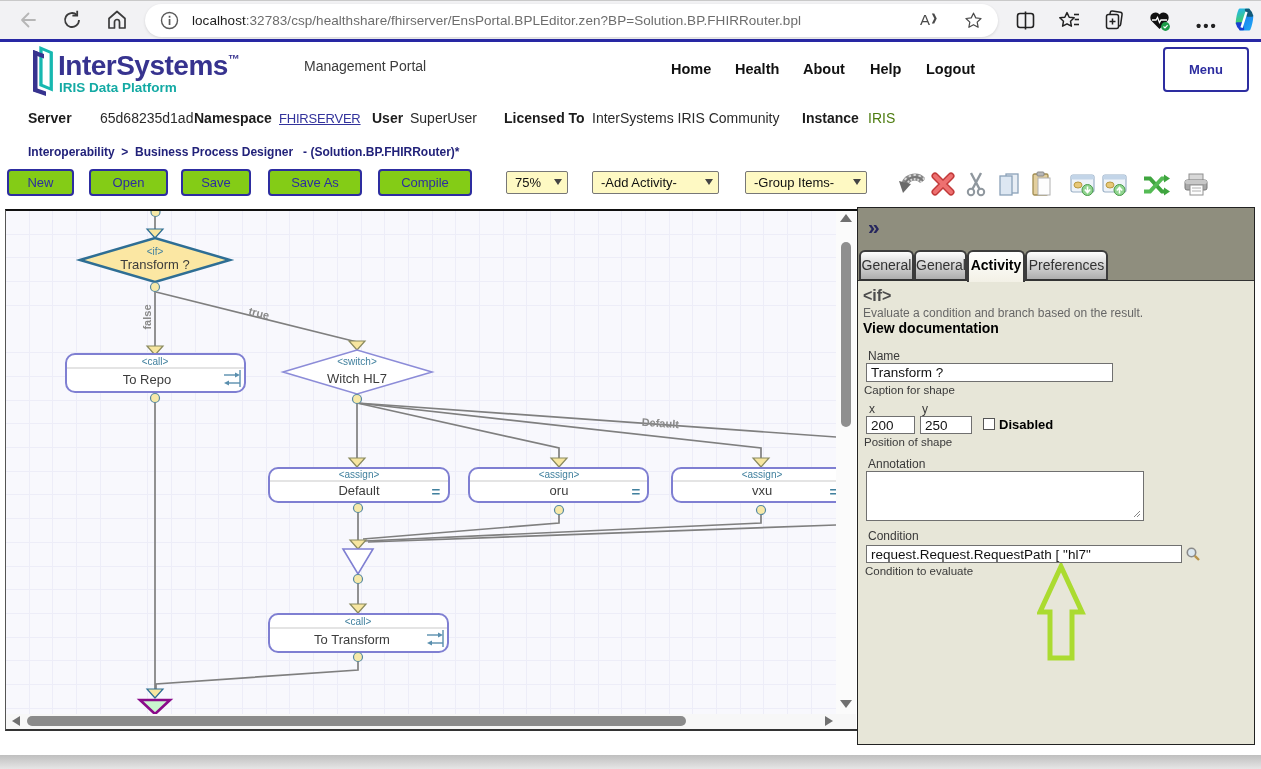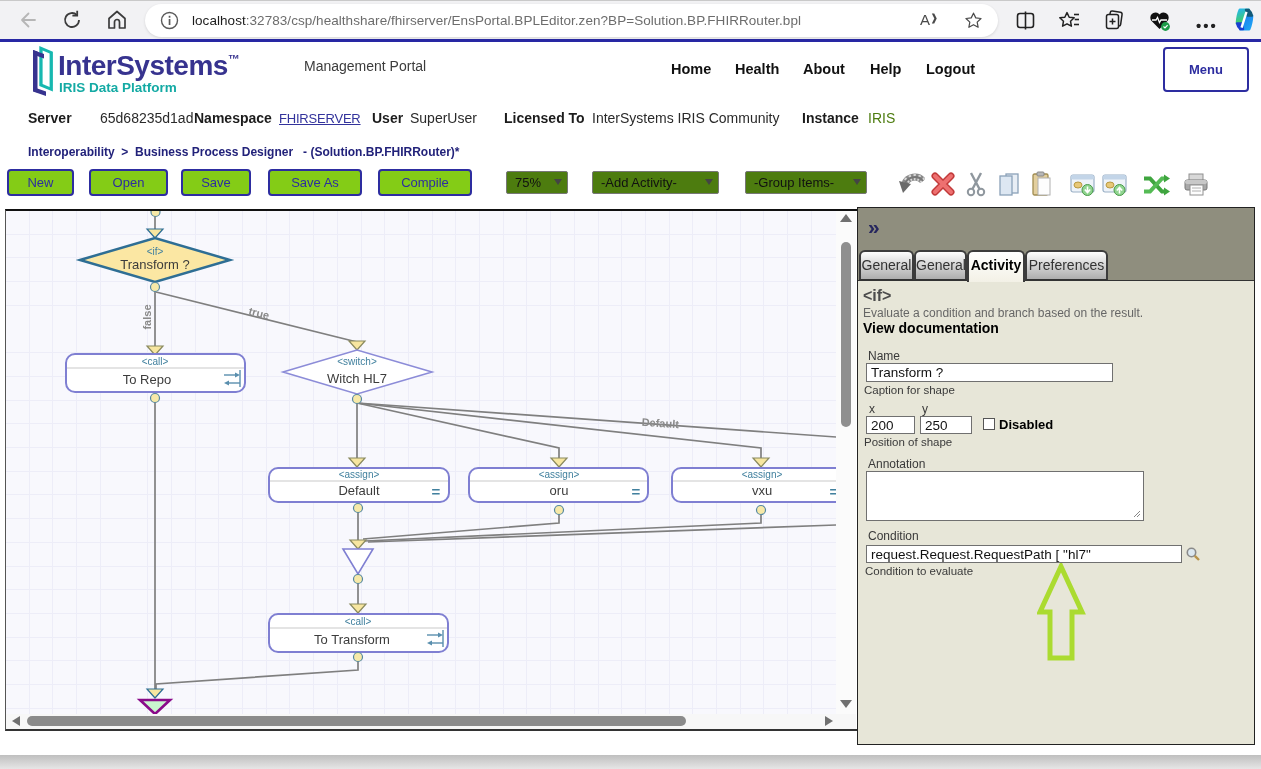--- a/index.html
+++ b/index.html
@@ -120,21 +120,21 @@
 
 <div class="abs" style="left:28px;top:145px;font-size:12px;font-weight:bold;color:#22227a;">Interoperability &nbsp;&gt;&nbsp; Business Process Designer&nbsp;&nbsp; - (Solution.BP.FHIRRouter)*</div>
 
 <div class="abs btnz" style="left:7px;top:169px;width:63px;">New</div>
 <div class="abs btnz" style="left:89px;top:169px;width:75px;">Open</div>
 <div class="abs btnz" style="left:181px;top:169px;width:66px;">Save</div>
 <div class="abs btnz" style="left:268px;top:169px;width:90px;">Save As</div>
 <div class="abs btnz" style="left:378px;top:169px;width:90px;">Compile</div>
 <style>
  .btnz{height:23px;border:2px solid #2d2da0;border-radius:4px;background:#84cc16;color:#2d2da0;font-weight:normal;font-size:13px;text-align:center;line-height:23px;}
- .selz{height:21px;border:1px solid #777;border-radius:2px;background:#4d7c0f;color:#111;font-size:13px;position:absolute;line-height:21px;padding-left:8px;}
+ .selz{height:21px;border:1px solid #777;border-radius:2px;background:#fef9c3;color:#111;font-size:13px;position:absolute;line-height:21px;padding-left:8px;}
  .chev{position:absolute;right:5px;top:7px;width:0;height:0;border-left:4.5px solid transparent;border-right:4.5px solid transparent;border-top:6px solid #444;}
 </style>
 <div class="selz" style="left:506px;top:171px;width:52px;">75%<span class="chev"></span></div>
 <div class="selz" style="left:592px;top:171px;width:117px;">-Add Activity-<span class="chev"></span></div>
 <div class="selz" style="left:745px;top:171px;width:112px;">-Group Items-<span class="chev"></span></div>
 
 <svg class="abs" style="left:897px;top:172px;" width="28" height="25" viewBox="0 0 28 25">
  <path d="M26 9 a10 9 0 0 0 -18 3" stroke="#8a8a8a" stroke-width="7" fill="none"></path>
  <path d="M26 9 a10 9 0 0 0 -18 3" stroke="#d8d8d8" stroke-width="6" fill="none" stroke-dasharray="2,2.2"></path>
  <path d="M26 9 a10 9 0 0 0 -18 3" stroke="#777" stroke-width="2" fill="none"></path>

